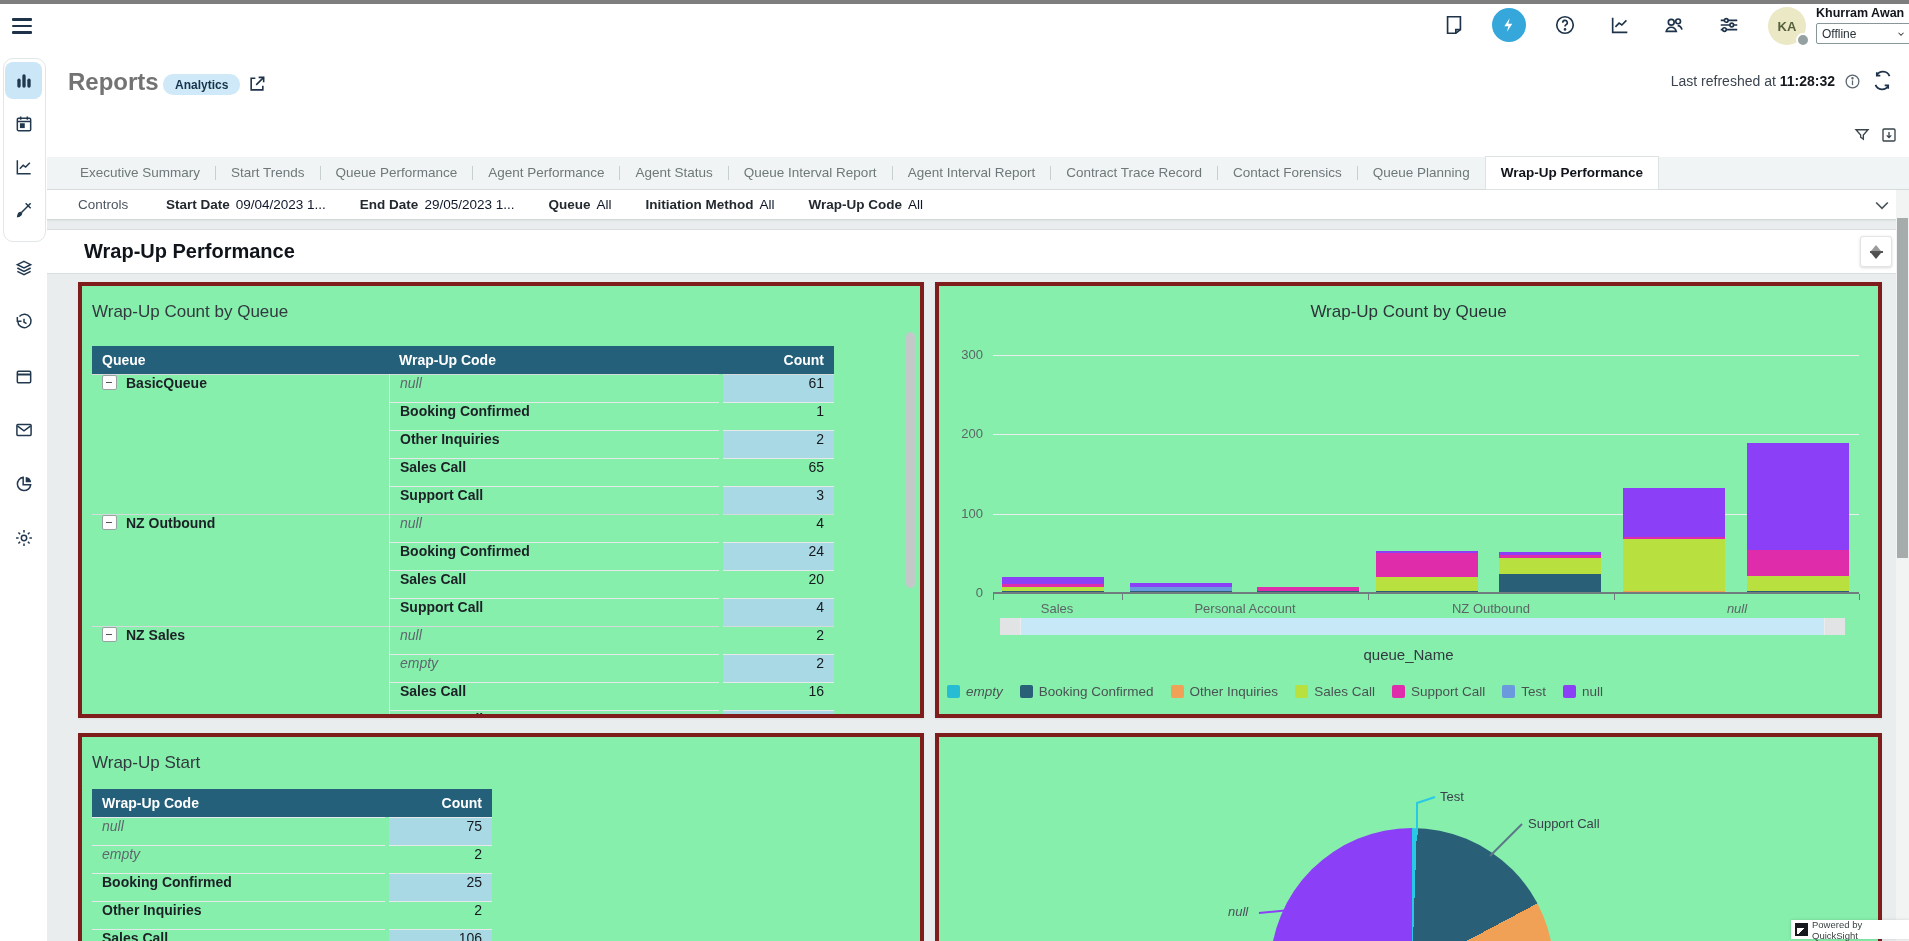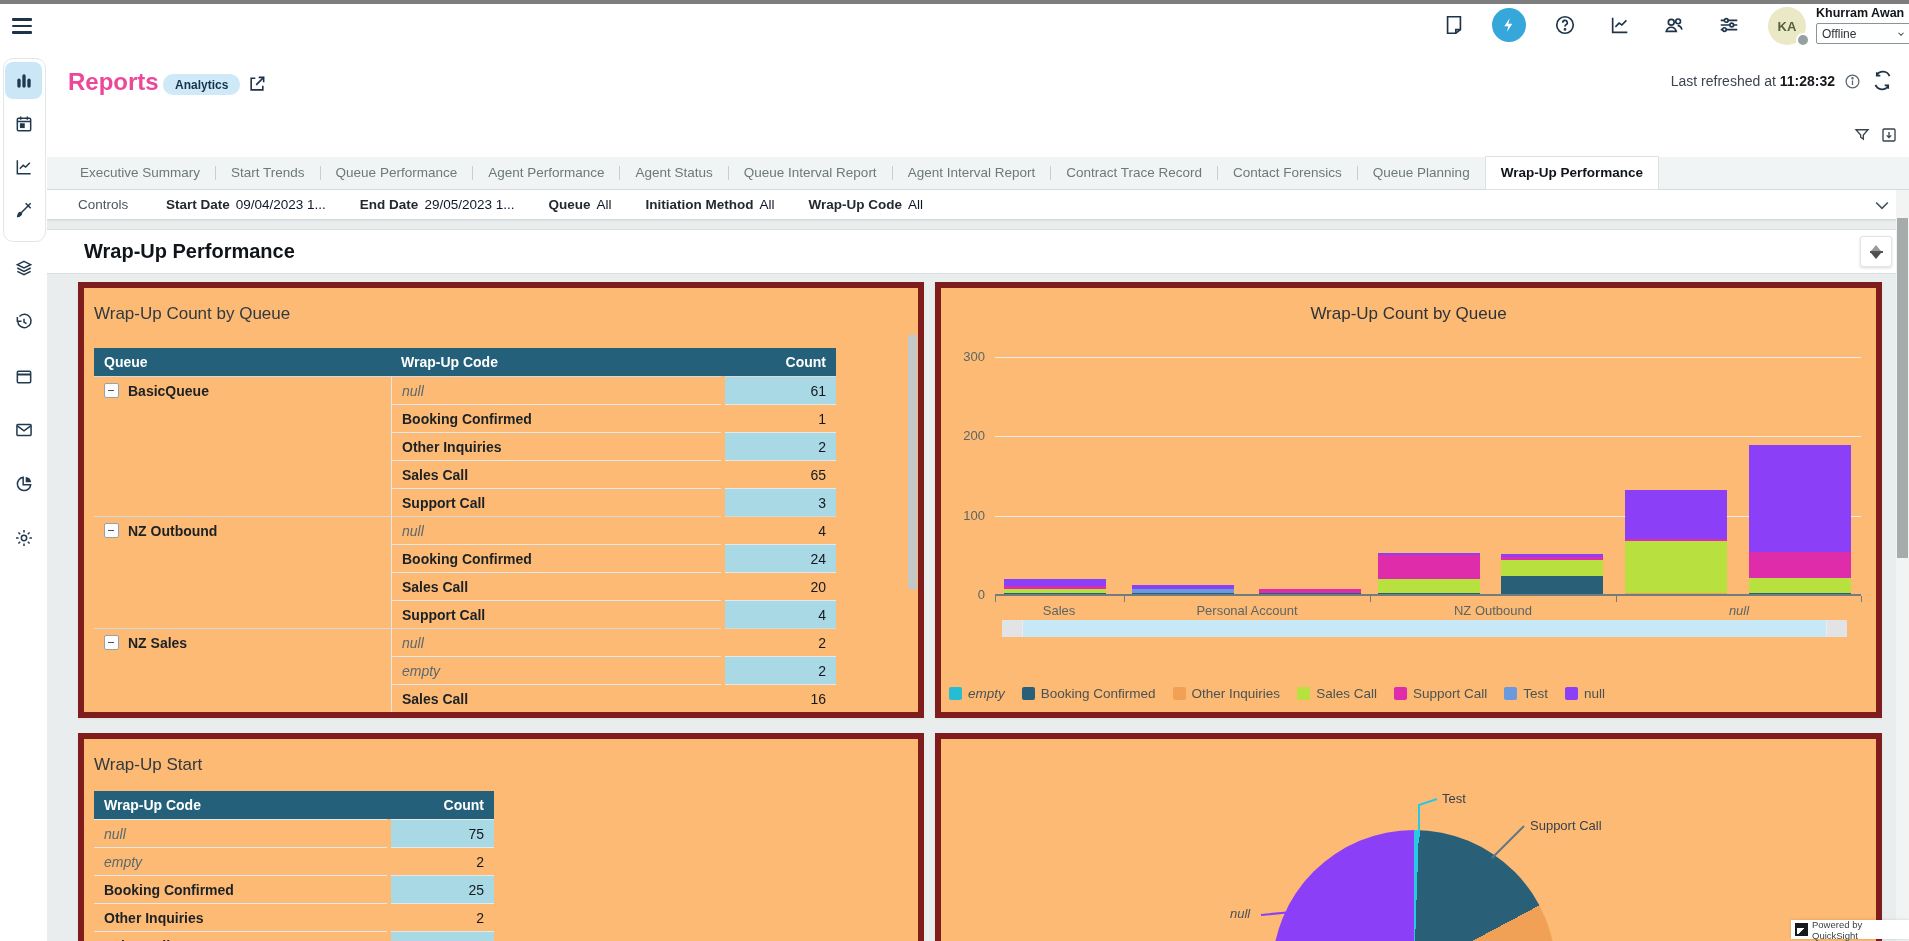--- a/index.html
+++ b/index.html
@@ -29,21 +29,21 @@
                  font-size:12px;color:#2b3338;display:flex;align-items:center;padding:0 5px;justify-content:space-between;cursor:pointer;}
 
   
   #sidebar{left:0;top:49px;width:47px;height:892px;background:#fff;border-right:1px solid #e4e8e8;}
   .nav-item{position:absolute;left:5px;width:37px;height:37px;display:flex;align-items:center;justify-content:center;color:#21384e;cursor:pointer;}
   .nav-item.active{background:#cbe7f7;border-radius:8px;}
   #nav-group{position:absolute;left:3px;top:9px;width:41px;height:182px;border:1px solid #e1e7e9;border-radius:10px;}
 
   
   #white-band{left:47px;top:49px;width:1862px;height:108px;background:#fff;}
-  #reports-title{left:68px;top:68px;font-size:24px;font-weight:700;color:#ec4899;}
+  #reports-title{left:68px;top:68px;font-size:24px;font-weight:700;color:#737373;}
   #analytics-badge{left:163px;top:74px;height:21px;padding:0 12px;background:#cfe9f8;border-radius:10px;
                    font-size:12px;font-weight:700;color:#15344c;display:flex;align-items:center;}
   #open-new{left:247px;top:74px;color:#1e3349;cursor:pointer;}
   #last-refreshed{left:1400px;top:73px;width:435px;text-align:right;font-size:14px;color:#3c4450;}
   #last-refreshed b{color:#15191e;}
   #icon-info{left:1844px;top:73px;color:#5a6570;cursor:pointer;}
   #icon-refresh{left:1872px;top:70px;color:#1e3349;cursor:pointer;}
   #icon-filter{left:1853px;top:126px;color:#39454b;cursor:pointer;}
   #icon-export{left:1880px;top:126px;color:#39454b;cursor:pointer;}
 
@@ -67,34 +67,34 @@
 
   #title-bar{left:47px;top:229px;width:1862px;height:43px;background:#fff;border-top:1px solid #d9dede;border-bottom:1px solid #d9dede;}
   #sheet-title{position:absolute;left:37px;top:0;line-height:43px;font-size:20px;font-weight:700;color:#0f141a;}
   #spinner{left:1860px;top:236px;width:30px;height:29px;background:#fff;border:1px solid #e4e4e4;border-radius:3px;
            box-shadow:0 1px 3px rgba(0,0,0,.15);display:flex;flex-direction:column;align-items:center;justify-content:center;gap:2px;cursor:pointer;}
   .tri-up{width:0;height:0;border-left:5px solid transparent;border-right:5px solid transparent;border-bottom:6px solid #9b9b9b;}
   .tri-down{width:0;height:0;border-left:5px solid transparent;border-right:5px solid transparent;border-top:6px solid #4e4e4e;}
   #spinner .bar{width:13px;height:2px;background:#555;}
 
   
-  .card{position:absolute;background:#fdba74;border:6px solid #7f1d1d;box-shadow:0 1px 2px rgba(0,0,0,.06);box-sizing:border-box;overflow:hidden;}
+  .card{position:absolute;background:#86efac;border:4px solid #7f1d1d;box-shadow:0 1px 2px rgba(0,0,0,.06);box-sizing:border-box;overflow:hidden;}
   #card-a{left:78px;top:282px;width:846px;height:436px;}
   #card-b{left:935px;top:282px;width:947px;height:436px;}
   #card-c{left:78px;top:733px;width:846px;height:230px;}
   #card-d{left:935px;top:733px;width:947px;height:230px;}
   .card-title{position:absolute;left:10px;top:16px;font-size:17px;color:#32393f;}
   .card-title.center{left:0;width:100%;text-align:center;color:#2d3338;}
 
   
   .ptable{position:absolute;font-size:14px;color:#15191e;}
   .prow{display:flex;height:28px;align-items:stretch;}
   .phead{background:#24607a;color:#fff;font-weight:700;}
   .phead .cell{display:flex;align-items:center;}
-  .cell{box-sizing:border-box;padding:0 10px;display:flex;align-items:center;}
+  .cell{box-sizing:border-box;padding:0 10px;display:flex;}
   .c-queue{width:297px;}
   .c-code{width:330px;border-left:1px solid #e2e7e7;}
   .c-gap{width:4px;}
   .c-count{width:111px;justify-content:flex-end;}
   #card-c .c-code{width:293px;border-left:none;}
   #card-c .c-count{width:103px;}
   .body-row .c-code,.body-row .c-count{border-top:1px solid #e5e9e9;}
   .body-row .c-queue{border-top:1px solid transparent;}
   .body-row.group-start .c-queue{border-top:1px solid #d5dbdb;}
   .body-row.group-start .c-code,.body-row.group-start .c-count{border-top:1px solid #d5dbdb;}
@@ -549,20 +549,21 @@
         <div class="xlab" style="left:38px;">Sales</div>
         <div class="xlab" style="left:226px;">Personal Account</div>
         <div class="xlab" style="left:472px;">NZ Outbound</div>
         <div class="xlab" style="left:718px;font-style:italic;">null</div>
       </div>
     <div id="brush-track">
       <div id="brush-cap-l"></div>
       <div id="brush-fill"></div>
       <div id="brush-cap-r"></div>
     </div>
+    <div id="bar-xlabel">queue_Name</div>
     <div id="bar-legend">
         <span class="lg-item">
           <span class="lg-sw" style="background:#26bdd4"></span>
           <span style="font-style:italic">empty</span>
         </span>
         <span class="lg-item">
           <span class="lg-sw" style="background:#2a5f78"></span>
           <span style="">Booking Confirmed</span>
         </span>
         <span class="lg-item">

